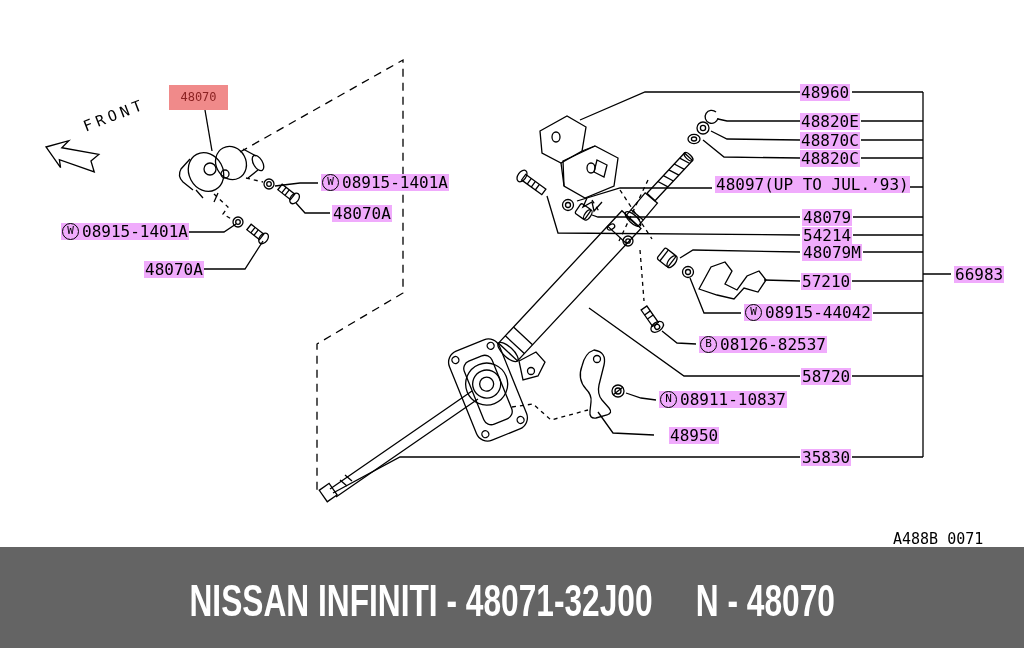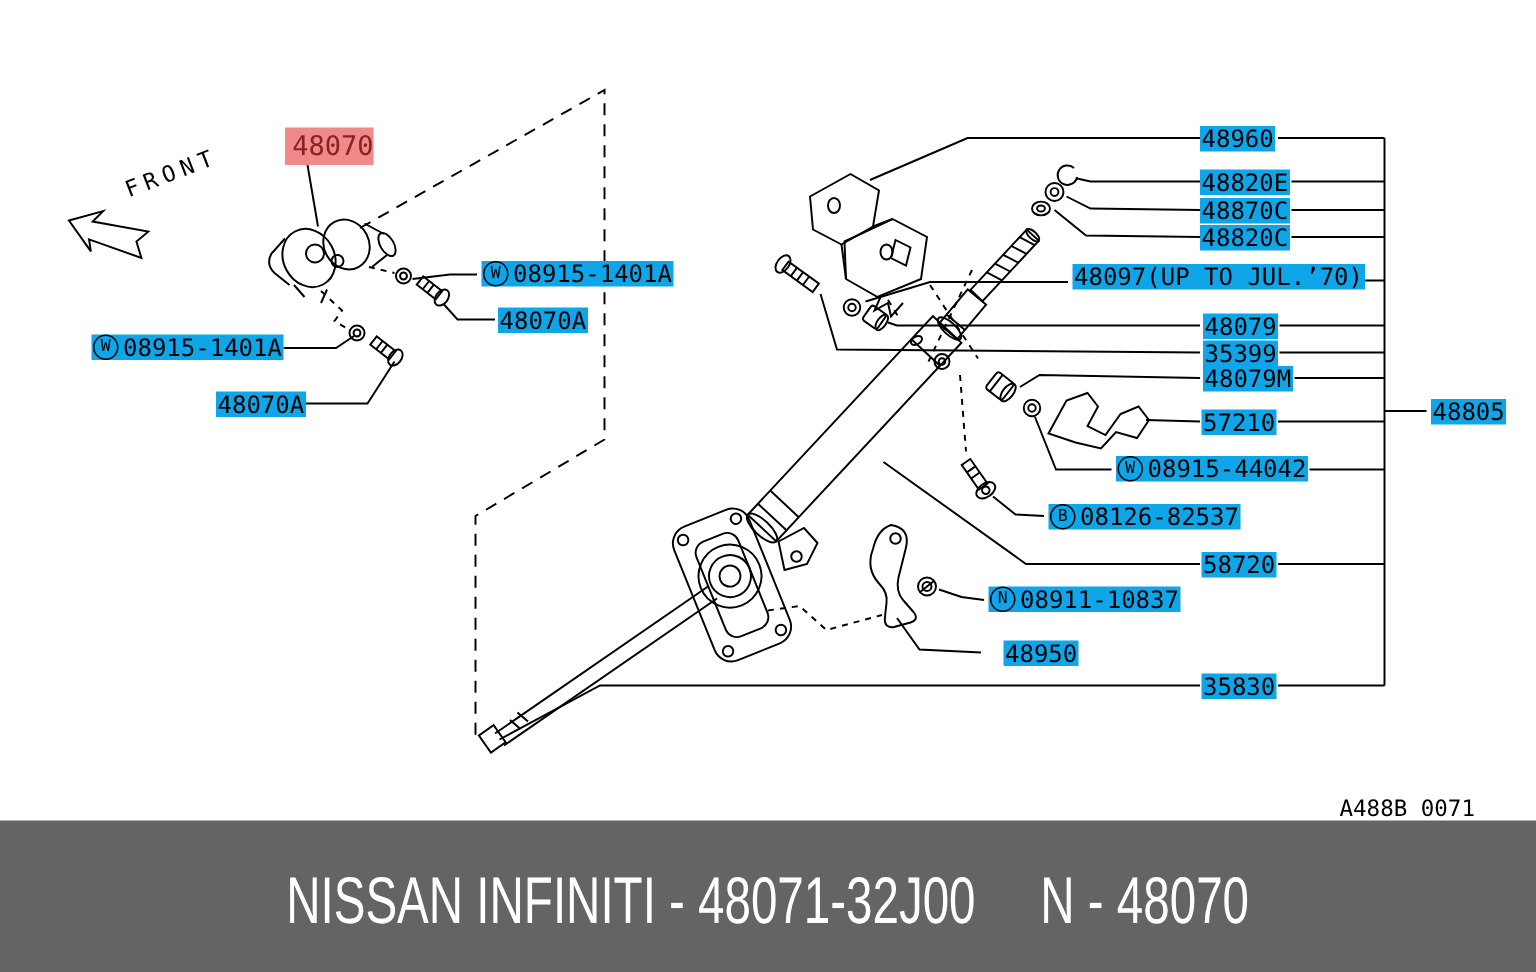--- a/index.html
+++ b/index.html
@@ -1,30 +1,30 @@
 <!DOCTYPE html>
 <html style="--highlight-bg: #f08a8a; --highlight-fg: #8b2222; --banner-bg: #646464; --banner-fg: #ffffff; --line: #000000;"><head>
 <meta charset="utf-8">
 <style>
   html,body{margin:0;padding:0;background:#fff;}
   #stage{position:relative;width:1024px;height:648px;background:#fff;overflow:hidden;
          font-family:"DejaVu Sans Mono",monospace;color:#000;}
   svg.linework{position:absolute;left:0;top:0;stroke:var(--line,#000);fill:none;stroke-width:1.3;}
-  .lbl{position:absolute;font-size:16px;line-height:17px;white-space:nowrap;background:#0ea5e9;
+  .lbl{position:absolute;font-size:16px;line-height:17px;white-space:nowrap;background:#f0abfc;
        padding:0 1px;letter-spacing:0;}
   .sym{display:flex;align-items:center;gap:3px;}
   .circ{display:inline-block;box-sizing:border-box;width:17px;height:17px;border:1.4px solid #000;
         border-radius:50%;font-size:11px;line-height:14px;text-align:center;flex:0 0 auto;}
-  .hl{position:absolute;left:190px;top:85px;width:59px;height:25px;background:var(--highlight-bg,#f08a8a);
-      color:var(--highlight-fg,#8b2222);font-size:18px;line-height:25px;text-align:right;}
+  .hl{position:absolute;left:169px;top:85px;width:59px;height:25px;background:var(--highlight-bg,#f08a8a);
+      color:var(--highlight-fg,#8b2222);font-size:12px;line-height:25px;text-align:center;}
   .front{position:absolute;left:84px;top:118px;font-size:15px;letter-spacing:4px;
          transform:rotate(-21deg);transform-origin:left center;background:transparent;}
   .code{position:absolute;left:893px;top:531px;font-size:15px;line-height:16px;}
   .banner{position:absolute;left:0;top:547px;width:1024px;height:101px;background:var(--banner-bg,#646464);
-          display:flex;align-items:center;justify-content:center;}
+          display:flex;align-items:center;justify-content:center;font-weight:bold;}
   .banner-row{display:flex;gap:60px;transform:scaleX(0.72);font-family:"Liberation Sans",sans-serif;
               font-size:44px;color:var(--banner-fg,#ffffff);white-space:nowrap;margin-top:6px;}
 </style>
 </head>
 <body>
 
 <div id="stage">
 
   <svg class="linework" width="1024" height="648" viewBox="0 0 1024 648">
 
@@ -208,26 +208,26 @@
   <div class="lbl sym" style="left:61px;top:223px">
     <span class="circ">W</span>
       <span>08915-1401A</span>
   </div>
   <div class="lbl" style="left:144px;top:261px">48070A</div>
 
   <div class="lbl" style="left:800px;top:84px">48960</div>
   <div class="lbl" style="left:800px;top:113px">48820E</div>
   <div class="lbl" style="left:800px;top:132px">48870C</div>
   <div class="lbl" style="left:800px;top:150px">48820C</div>
-  <div class="lbl" style="left:715px;top:176px">48097(UP TO JUL.’70)</div>
+  <div class="lbl" style="left:715px;top:176px">48097(UP TO JUL.’93)</div>
   <div class="lbl" style="left:802px;top:209px">48079</div>
-  <div class="lbl" style="left:802px;top:227px">35399</div>
+  <div class="lbl" style="left:802px;top:227px">54214</div>
   <div class="lbl" style="left:802px;top:244px">48079M</div>
   <div class="lbl" style="left:801px;top:273px">57210</div>
-  <div class="lbl" style="left:954px;top:266px">48805</div>
+  <div class="lbl" style="left:954px;top:266px">66983</div>
   <div class="lbl sym" style="left:744px;top:304px">
     <span class="circ">W</span>
       <span>08915-44042</span>
   </div>
   <div class="lbl sym" style="left:699px;top:336px">
     <span class="circ">B</span>
       <span>08126-82537</span>
   </div>
   <div class="lbl" style="left:801px;top:368px">58720</div>
   <div class="lbl sym" style="left:659px;top:391px">

